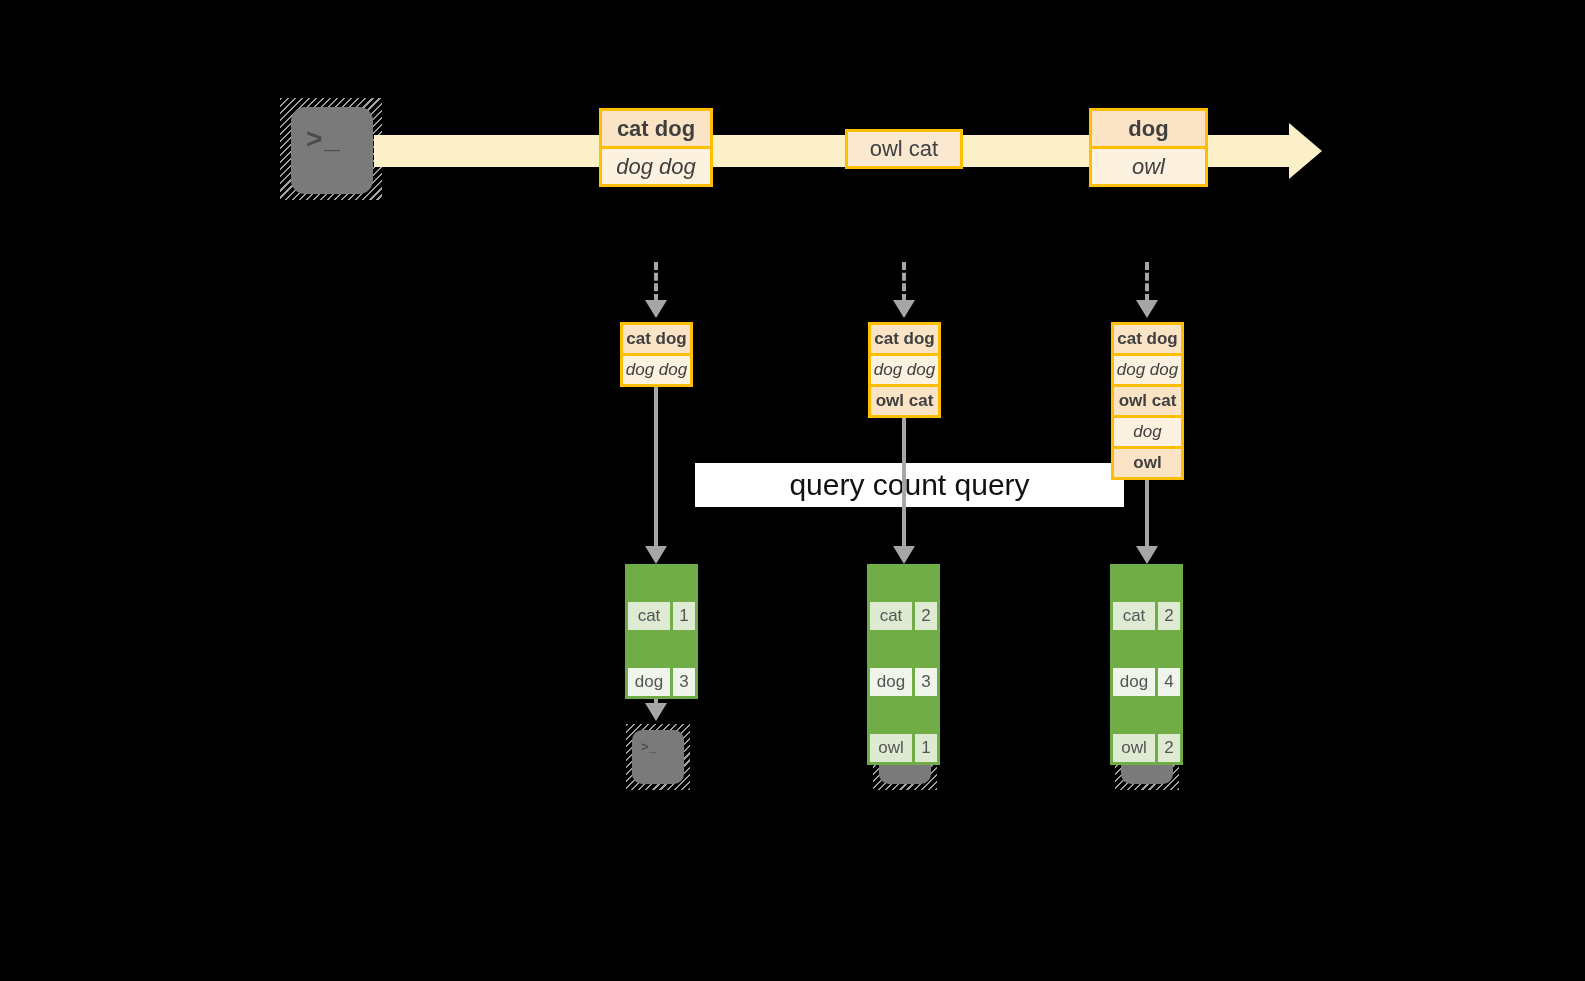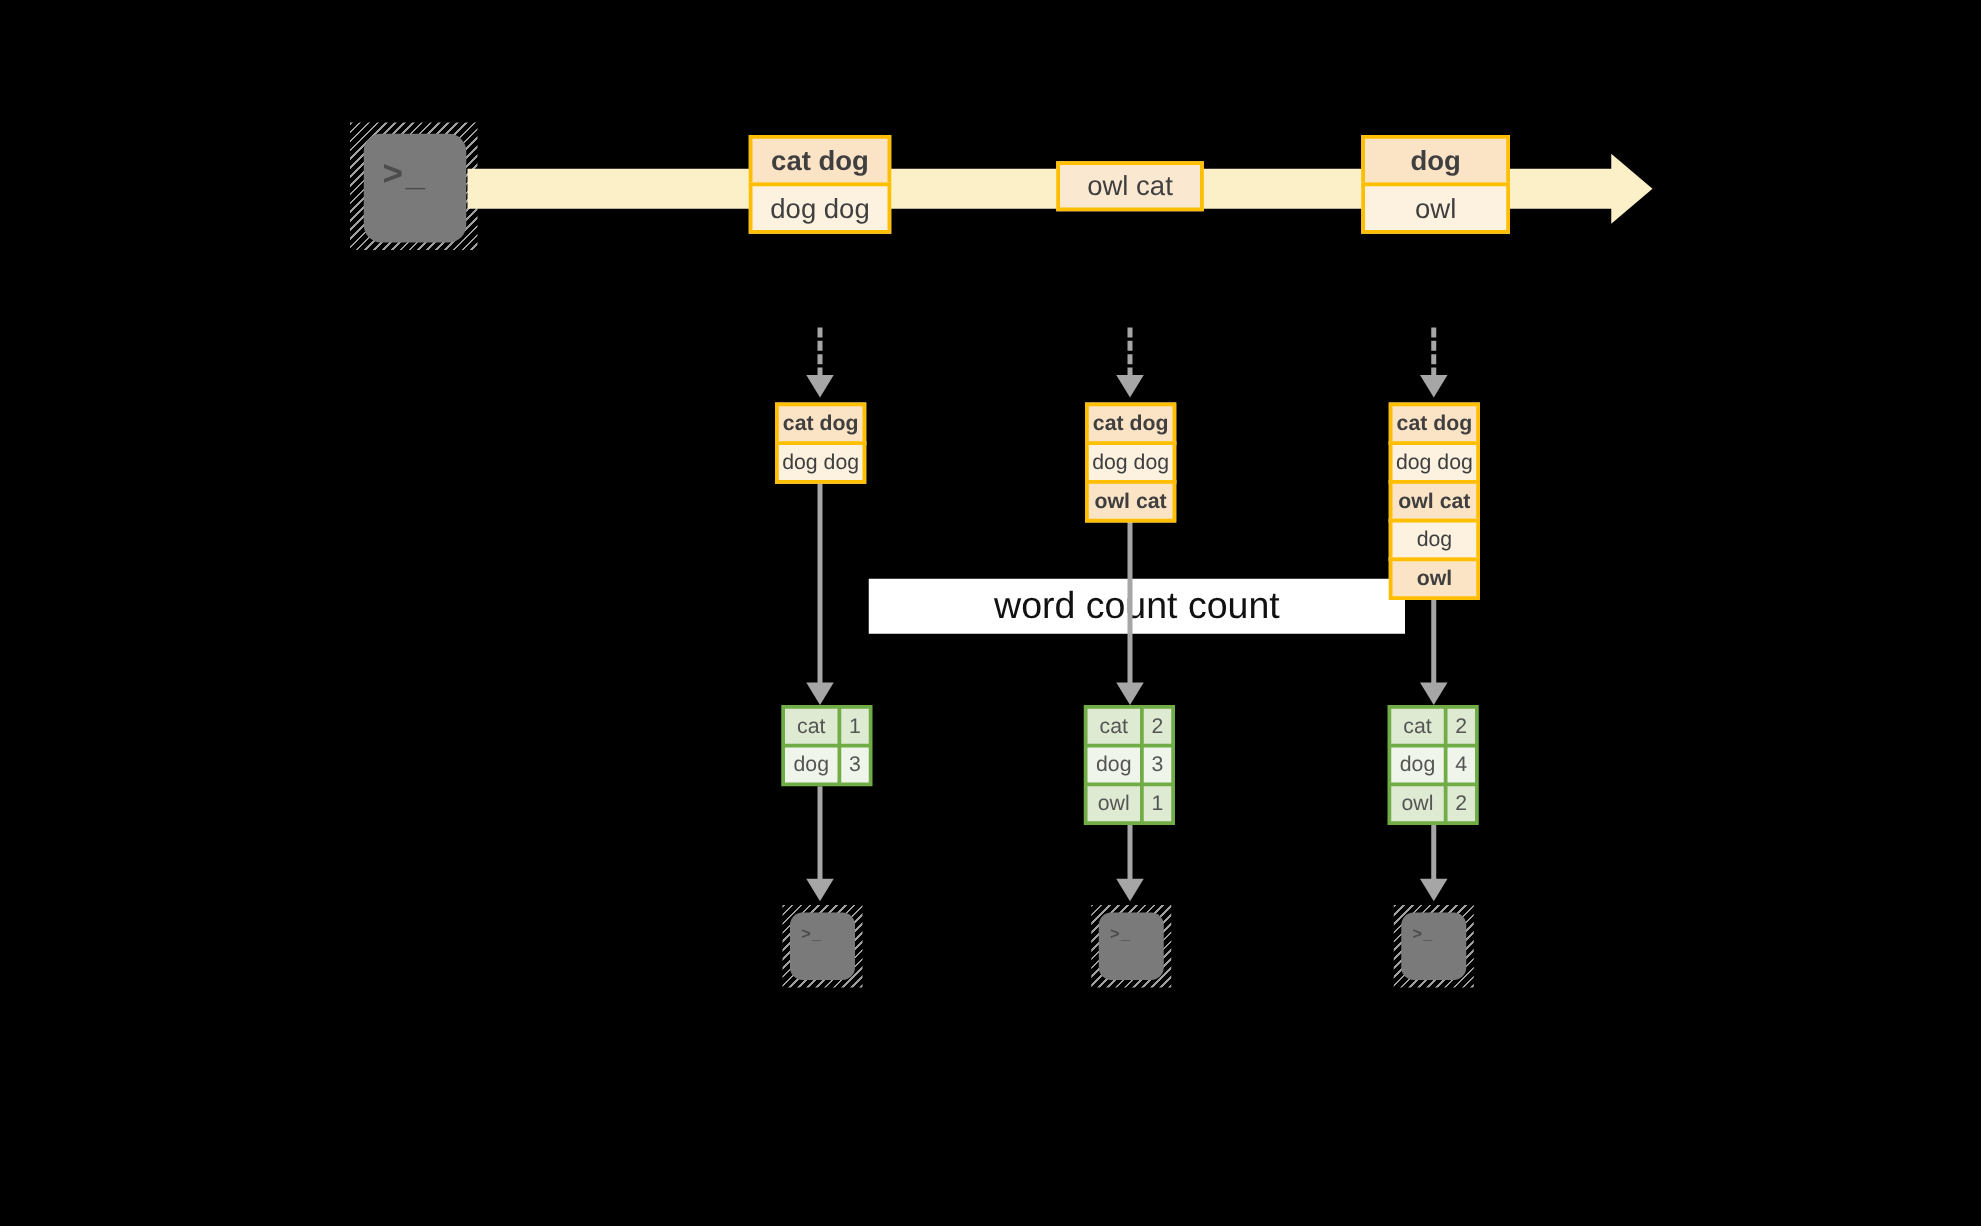--- a/index.html
+++ b/index.html
@@ -31,21 +31,21 @@
                border-top:28px solid transparent; border-bottom:28px solid transparent;
                border-left:33px solid var(--band);}
 
   .obox{border:3px solid var(--gold); color:var(--labelText); font-size:22px;
         display:flex; align-items:center; justify-content:center; z-index:2; position:relative;}
   .ebox{z-index:2;}
   .erow{height:41px; width:100%;}
   .erow + .erow{margin-top:-3px;}
   .peach{background:var(--peach);font-weight:bold;}
   .peachsoft{background:var(--peachSoft);}
-  .cream{background:var(--cream);}
+  .cream{background:var(--cream);font-style:italic;}
 
   
   .dline{width:0; border-left:4px dashed var(--gray); z-index:2;}
   .ahead{width:0; height:0; border-left:11px solid transparent; border-right:11px solid transparent;
          border-top:18px solid var(--gray); z-index:2;}
 
   
   .stack{z-index:3;}
   .srow{width:73px; height:34px; border:3px solid var(--gold); color:var(--labelText);
         font-size:17px; display:flex; align-items:center; justify-content:center;}
@@ -56,21 +56,21 @@
 
   
   .query-bar{left:695px; top:463px; width:429px; height:44px; background:#ffffff; z-index:1;
              display:flex; align-items:center; justify-content:center;
              color:var(--titleText); font-size:30px;}
 
   
   .gtable{background:var(--green); padding:3px; display:grid;
           grid-template-columns:42px 22px; gap:3px; z-index:3;}
   .gcell{height:28px; display:flex; align-items:center; justify-content:center;
-         font-size:17px; color:var(--tableText);}
+         font-size:17px; color:var(--tableText);margin-top:35px;}
   .dark{background:var(--greenDark);}
   .light{background:var(--greenLight);}
 </style>
 </head>
 <body>
 
 <div class="canvas">
 
   <div class="abs hatch term-lg">
     <div class="term-body">&gt;_</div>
@@ -106,21 +106,21 @@
     <div class="srow peach">owl cat</div>
   </div>
   <div class="abs stack" style="left:1111px; top:322px;">
     <div class="srow peach">cat dog</div>
     <div class="srow cream">dog dog</div>
     <div class="srow peach">owl cat</div>
     <div class="srow cream">dog</div>
     <div class="srow peach">owl</div>
   </div>
 
-  <div class="abs query-bar">word count count</div>
+  <div class="abs query-bar">query count query</div>
 
   <div class="abs vline" style="left:654px; top:387px; height:160px;"></div>
   <div class="abs ahead" style="left:645px; top:546px;"></div>
   <div class="abs vline" style="left:902px; top:415px; height:132px;"></div>
   <div class="abs ahead" style="left:893px; top:546px;"></div>
   <div class="abs vline" style="left:1145px; top:480px; height:67px;"></div>
   <div class="abs ahead" style="left:1136px; top:546px;"></div>
 
   <div class="abs gtable" style="left:625px; top:564px;">
     <div class="gcell dark">cat</div>

